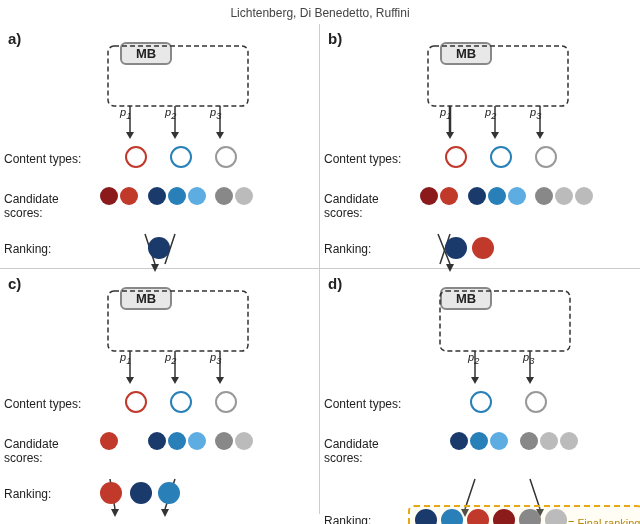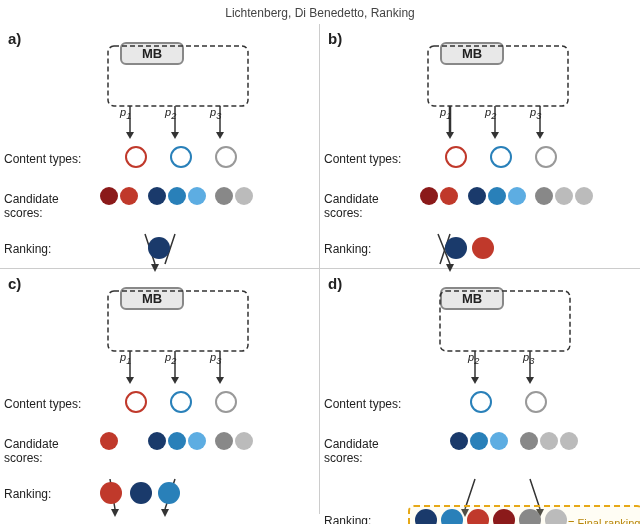--- a/index.html
+++ b/index.html
@@ -40,21 +40,21 @@
       position: absolute;
       top: 6px;
       left: 8px;
     }
 
     
     .mb-box {
       background: #e8e8e8;
       border: 2px solid #888;
       border-radius: 6px;
-      padding: 2px 20px;
+      padding: 2px 14px;
       font-size: 13px;
       font-weight: bold;
       display: inline-block;
       position: absolute;
     }
 
     
     .circle {
       width: 22px;
       height: 22px;
@@ -113,21 +113,21 @@
       position: absolute;
       font-size: 11px;
       color: #b8860b;
       white-space: nowrap;
     }
   </style>
 </head>
 <body>
 
 <div class="header">
-  <span>Lichtenberg, Di Benedetto, Ranking</span>
+  <span>Lichtenberg, Di Benedetto, Ruffini</span>
 </div>
 
 <div class="grid">
 
   <div class="panel" style="border-right:1px solid #ccc; border-bottom:1px solid #ccc;">
     <span class="panel-label">a)</span>
 
     <div class="mb-box" style="left:120px; top:18px;">MB</div>
 
     <svg>

